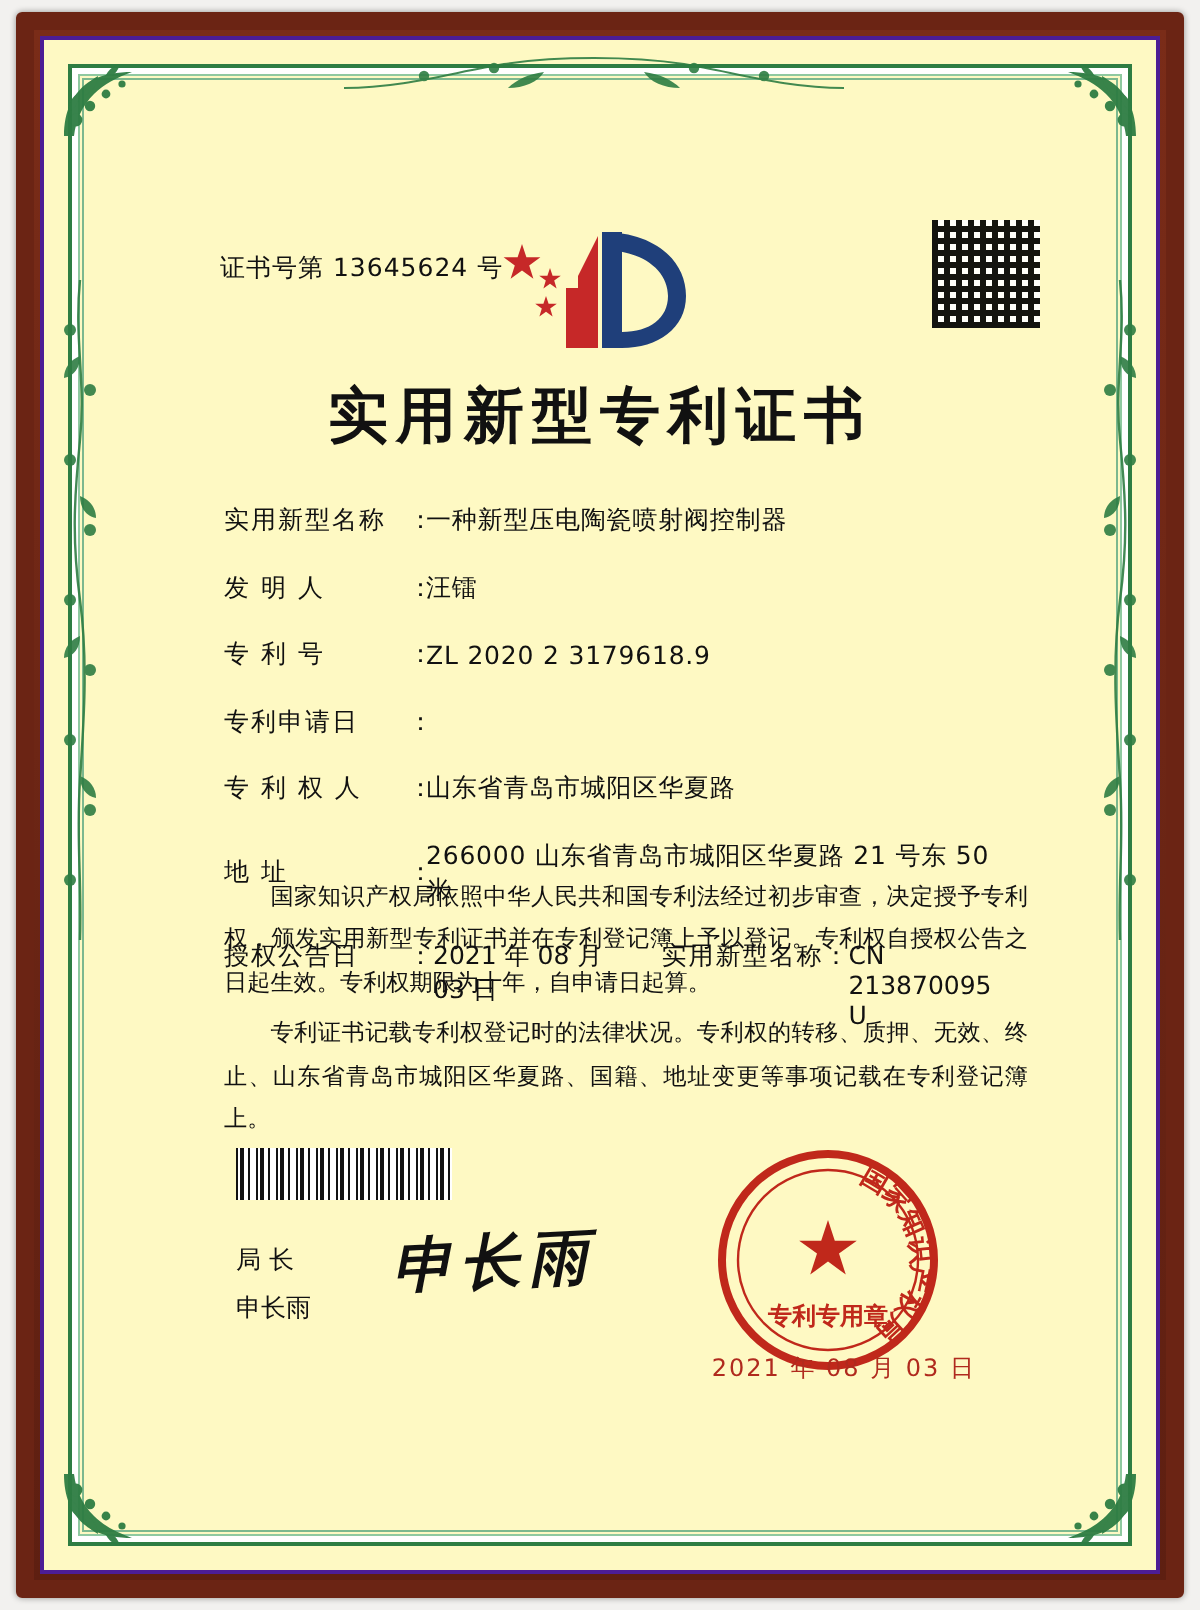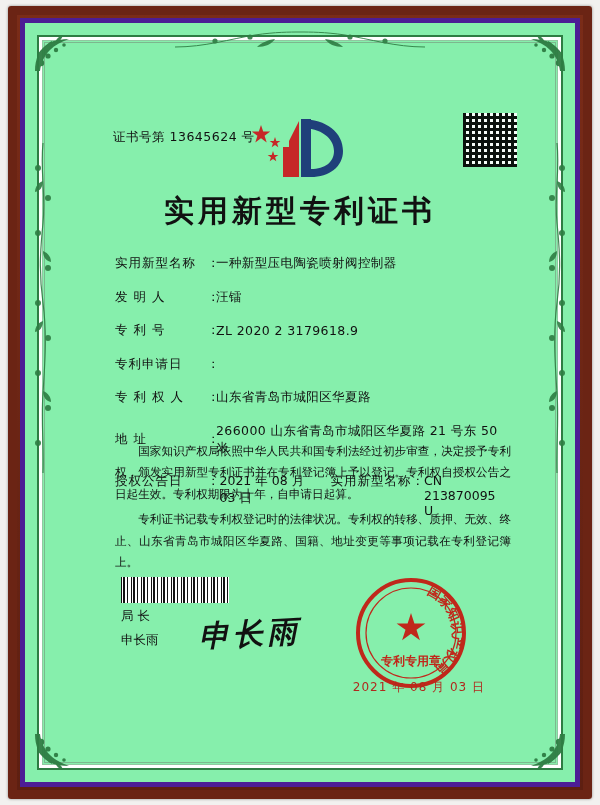--- a/index.html
+++ b/index.html
@@ -17,22 +17,22 @@
   
   .frame-outer{
     position:absolute;left:8px;top:6px;right:8px;bottom:6px;
     border:9px solid #6b2414;
     border-radius:3px;
     background:linear-gradient(180deg,#7a2c18,#5e1f11);
     box-shadow:0 0 3px rgba(0,0,0,.4);
   }
   .frame-inner{
     position:absolute;left:20px;top:18px;right:20px;bottom:18px;
-    background:#86efac;
-    border:5px solid #4c1d95;
+    background:#fef9c3;
+    border:2px solid #4c1d95;
   }
   
   .green-border{
     position:absolute;left:12px;top:12px;right:12px;bottom:12px;
     border:2px solid #2e7d43;
     box-shadow:inset 0 0 0 3px #ffffff, inset 0 0 0 4px #8fc9a0;
   }
   .green-border:before{
     content:"";
     position:absolute;left:5px;top:5px;right:5px;bottom:5px;
@@ -111,21 +111,21 @@
   }
   .para p{margin:0 0 4px 0;text-indent:2em;}
 
   .barcode{
     position:absolute;left:50px;top:508px;
     width:108px;height:26px;
     background:repeating-linear-gradient(90deg,
       #111 0 1px,#fff 1px 2px,#111 2px 4px,#fff 4px 6px,#111 6px 7px,#fff 7px 10px);
   }
   .sig-block{
-    position:absolute;left:50px;top:535px;
+    position:absolute;left:50px;top:552px;
     font-size:12.5px;color:#111;line-height:1.9;
     font-family:"DejaVu Sans", sans-serif;
   }
   .handwriting{
     position:absolute;left:128px;top:545px;
     font-size:30px;color:#111;
     font-family:"DejaVu Serif", serif;
     font-style:italic;font-weight:bold;
     letter-spacing:4px;
     transform:rotate(-3deg);

